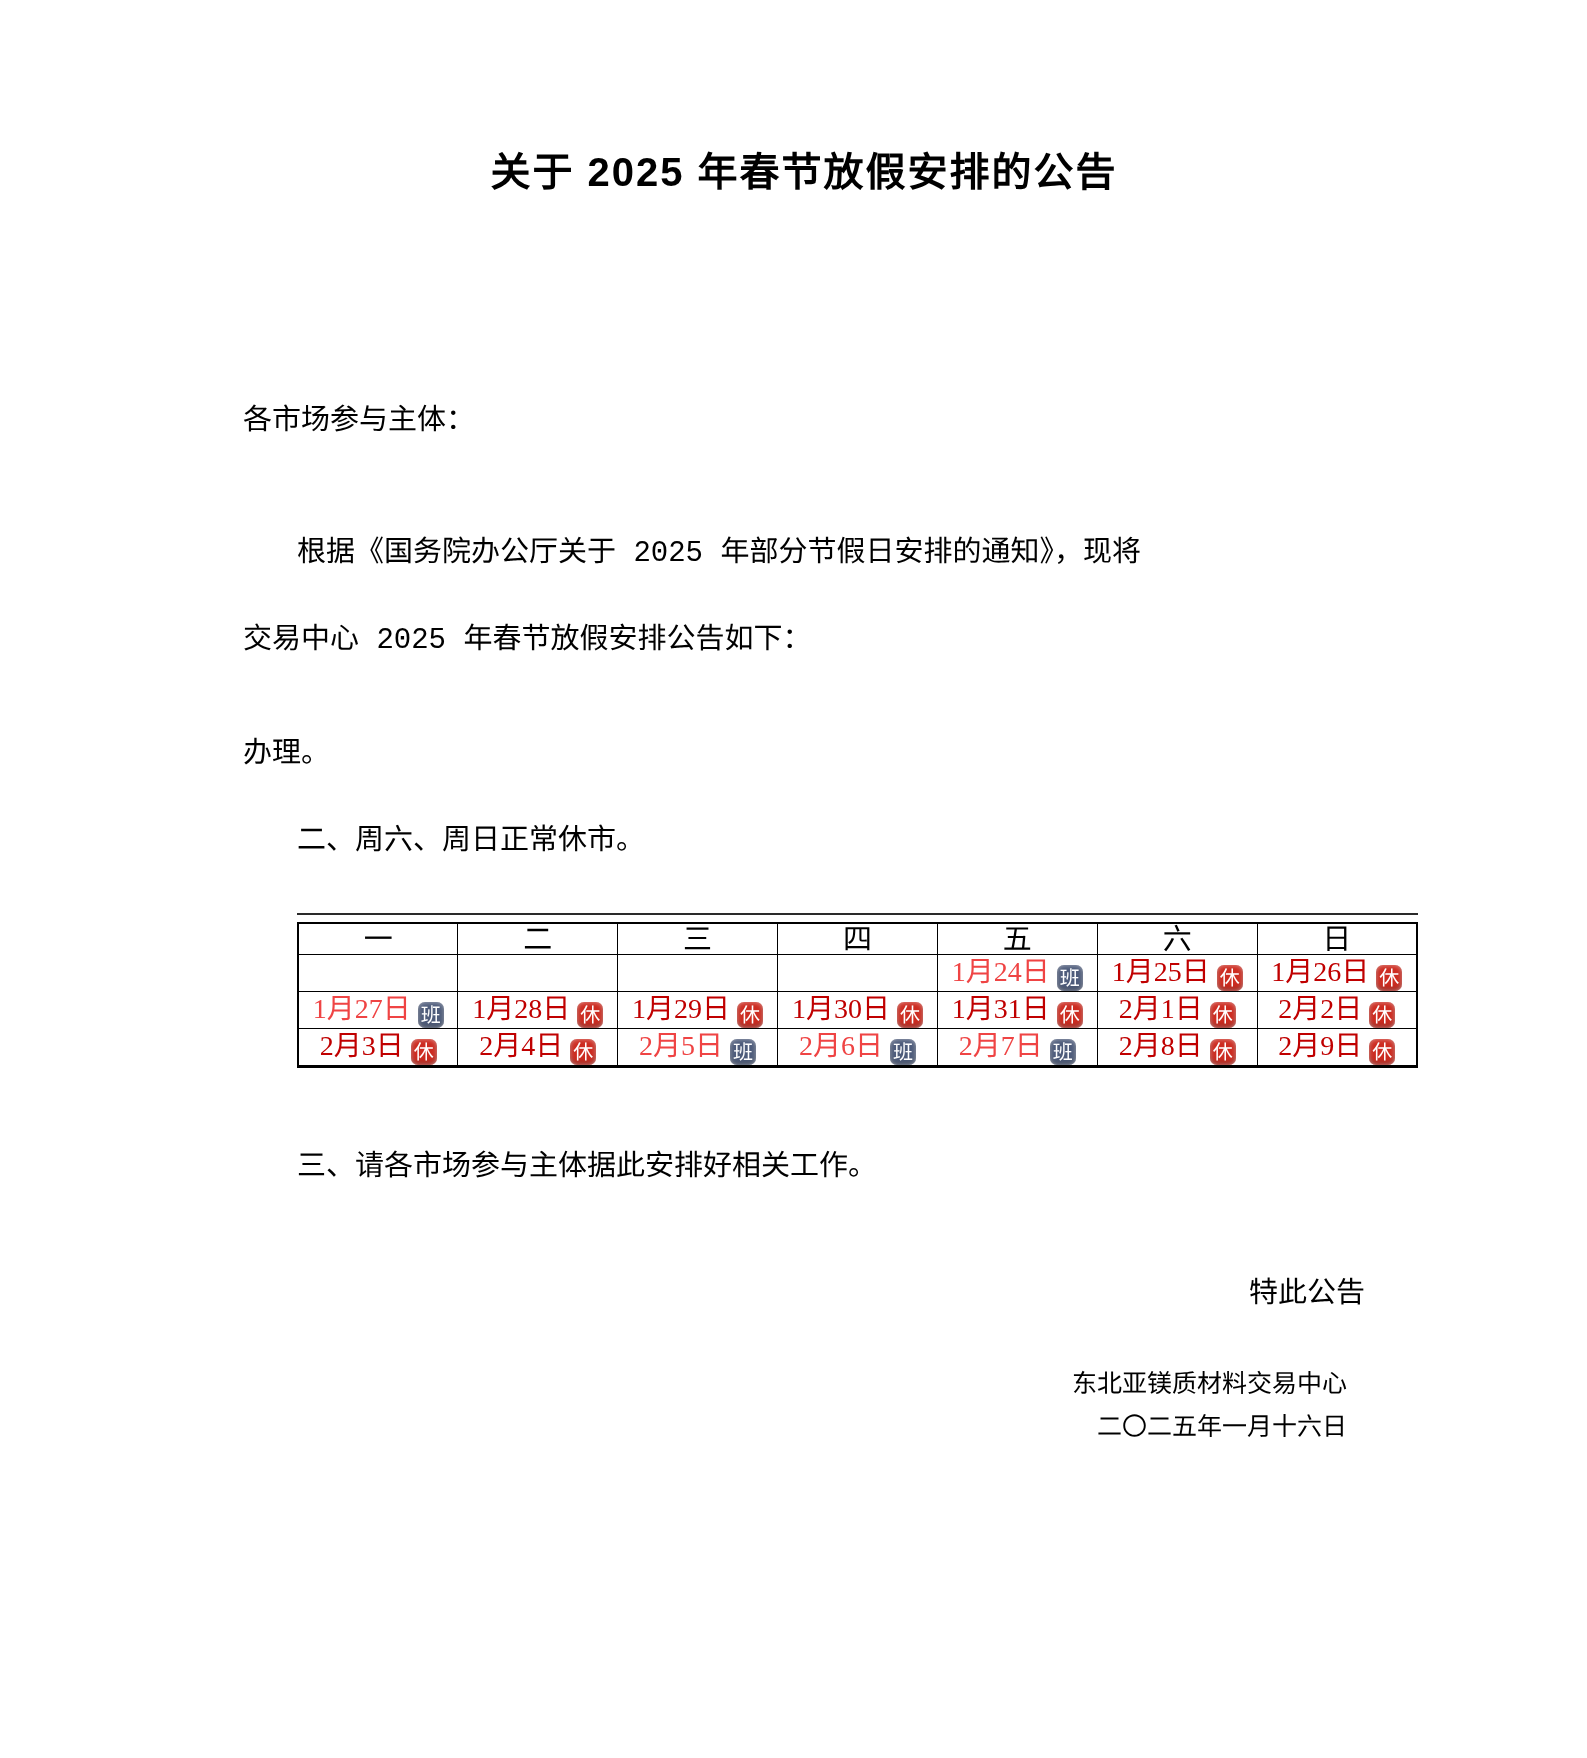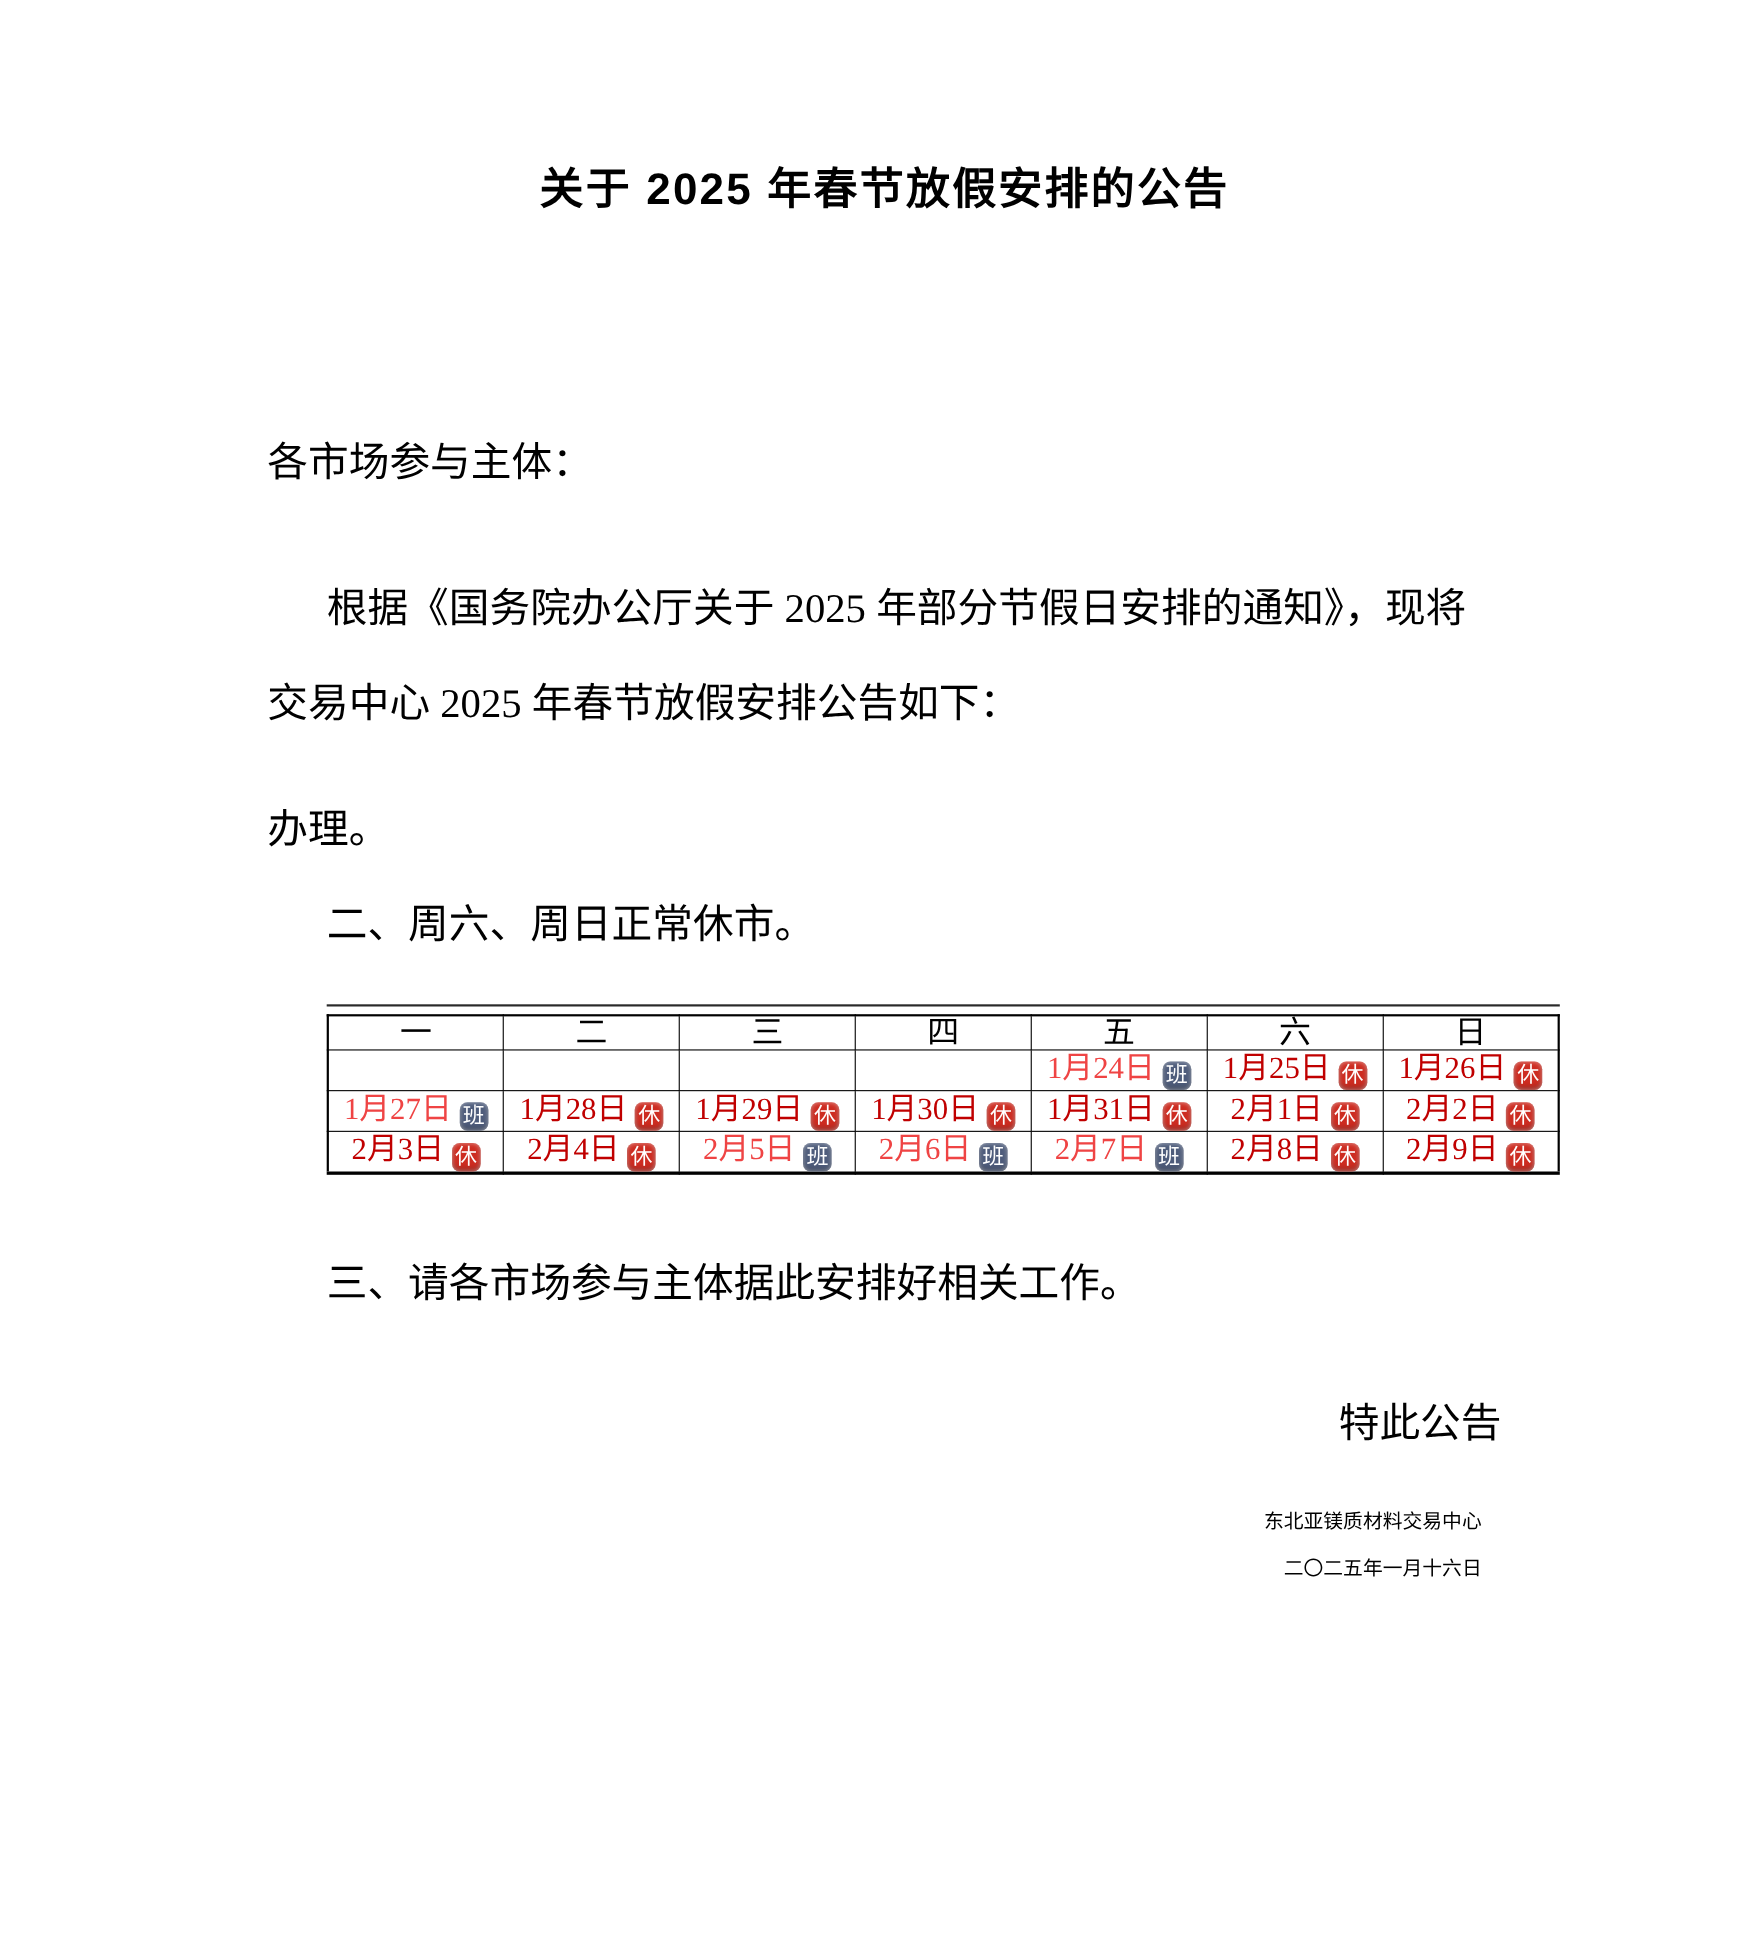--- a/index.html
+++ b/index.html
@@ -23,23 +23,24 @@
   .title {
     margin: 138px 0 0 0;
     font-size: 40px;
     line-height: 68px;
     letter-spacing: 2px;
     font-weight: bold;
     text-align: center;
     font-family: "Liberation Sans", "DejaVu Sans", sans-serif;
   }
   .line {
-    font-size: 37px;
+    font-size: 29px;
     line-height: 87px;
     white-space: nowrap;
+    font-family: Liberation Mono, monospace;
   }
   .indent { padding-left: 54px; }
   .salutation { margin-top: 172px; }
   .para { margin: 0; }
   .p1 { margin-top: 45px; }
   .p2 { margin-top: 27px; }
   .p3 { margin-top: 0; }
   .p4 { margin-top: 56px; }
   .closing { margin-top: 40px; text-align: right; }
 
@@ -97,21 +98,21 @@
   }
   .badge.work { background: var(--badge-work, #4e5c7b); }
   .badge.rest { background: var(--badge-rest, #cd2c21); }
 
   .signature {
     margin-top: 24px;
     text-align: right;
     padding-right: 18px;
   }
   .sig-line {
-    font-size: 18px;
+    font-size: 25px;
     line-height: 43px;
     white-space: nowrap;
   }
 </style>
 </head>
 <body>
 
 <div class="page">
 
   <h1 class="title">关于 2025 年春节放假安排的公告</h1>

